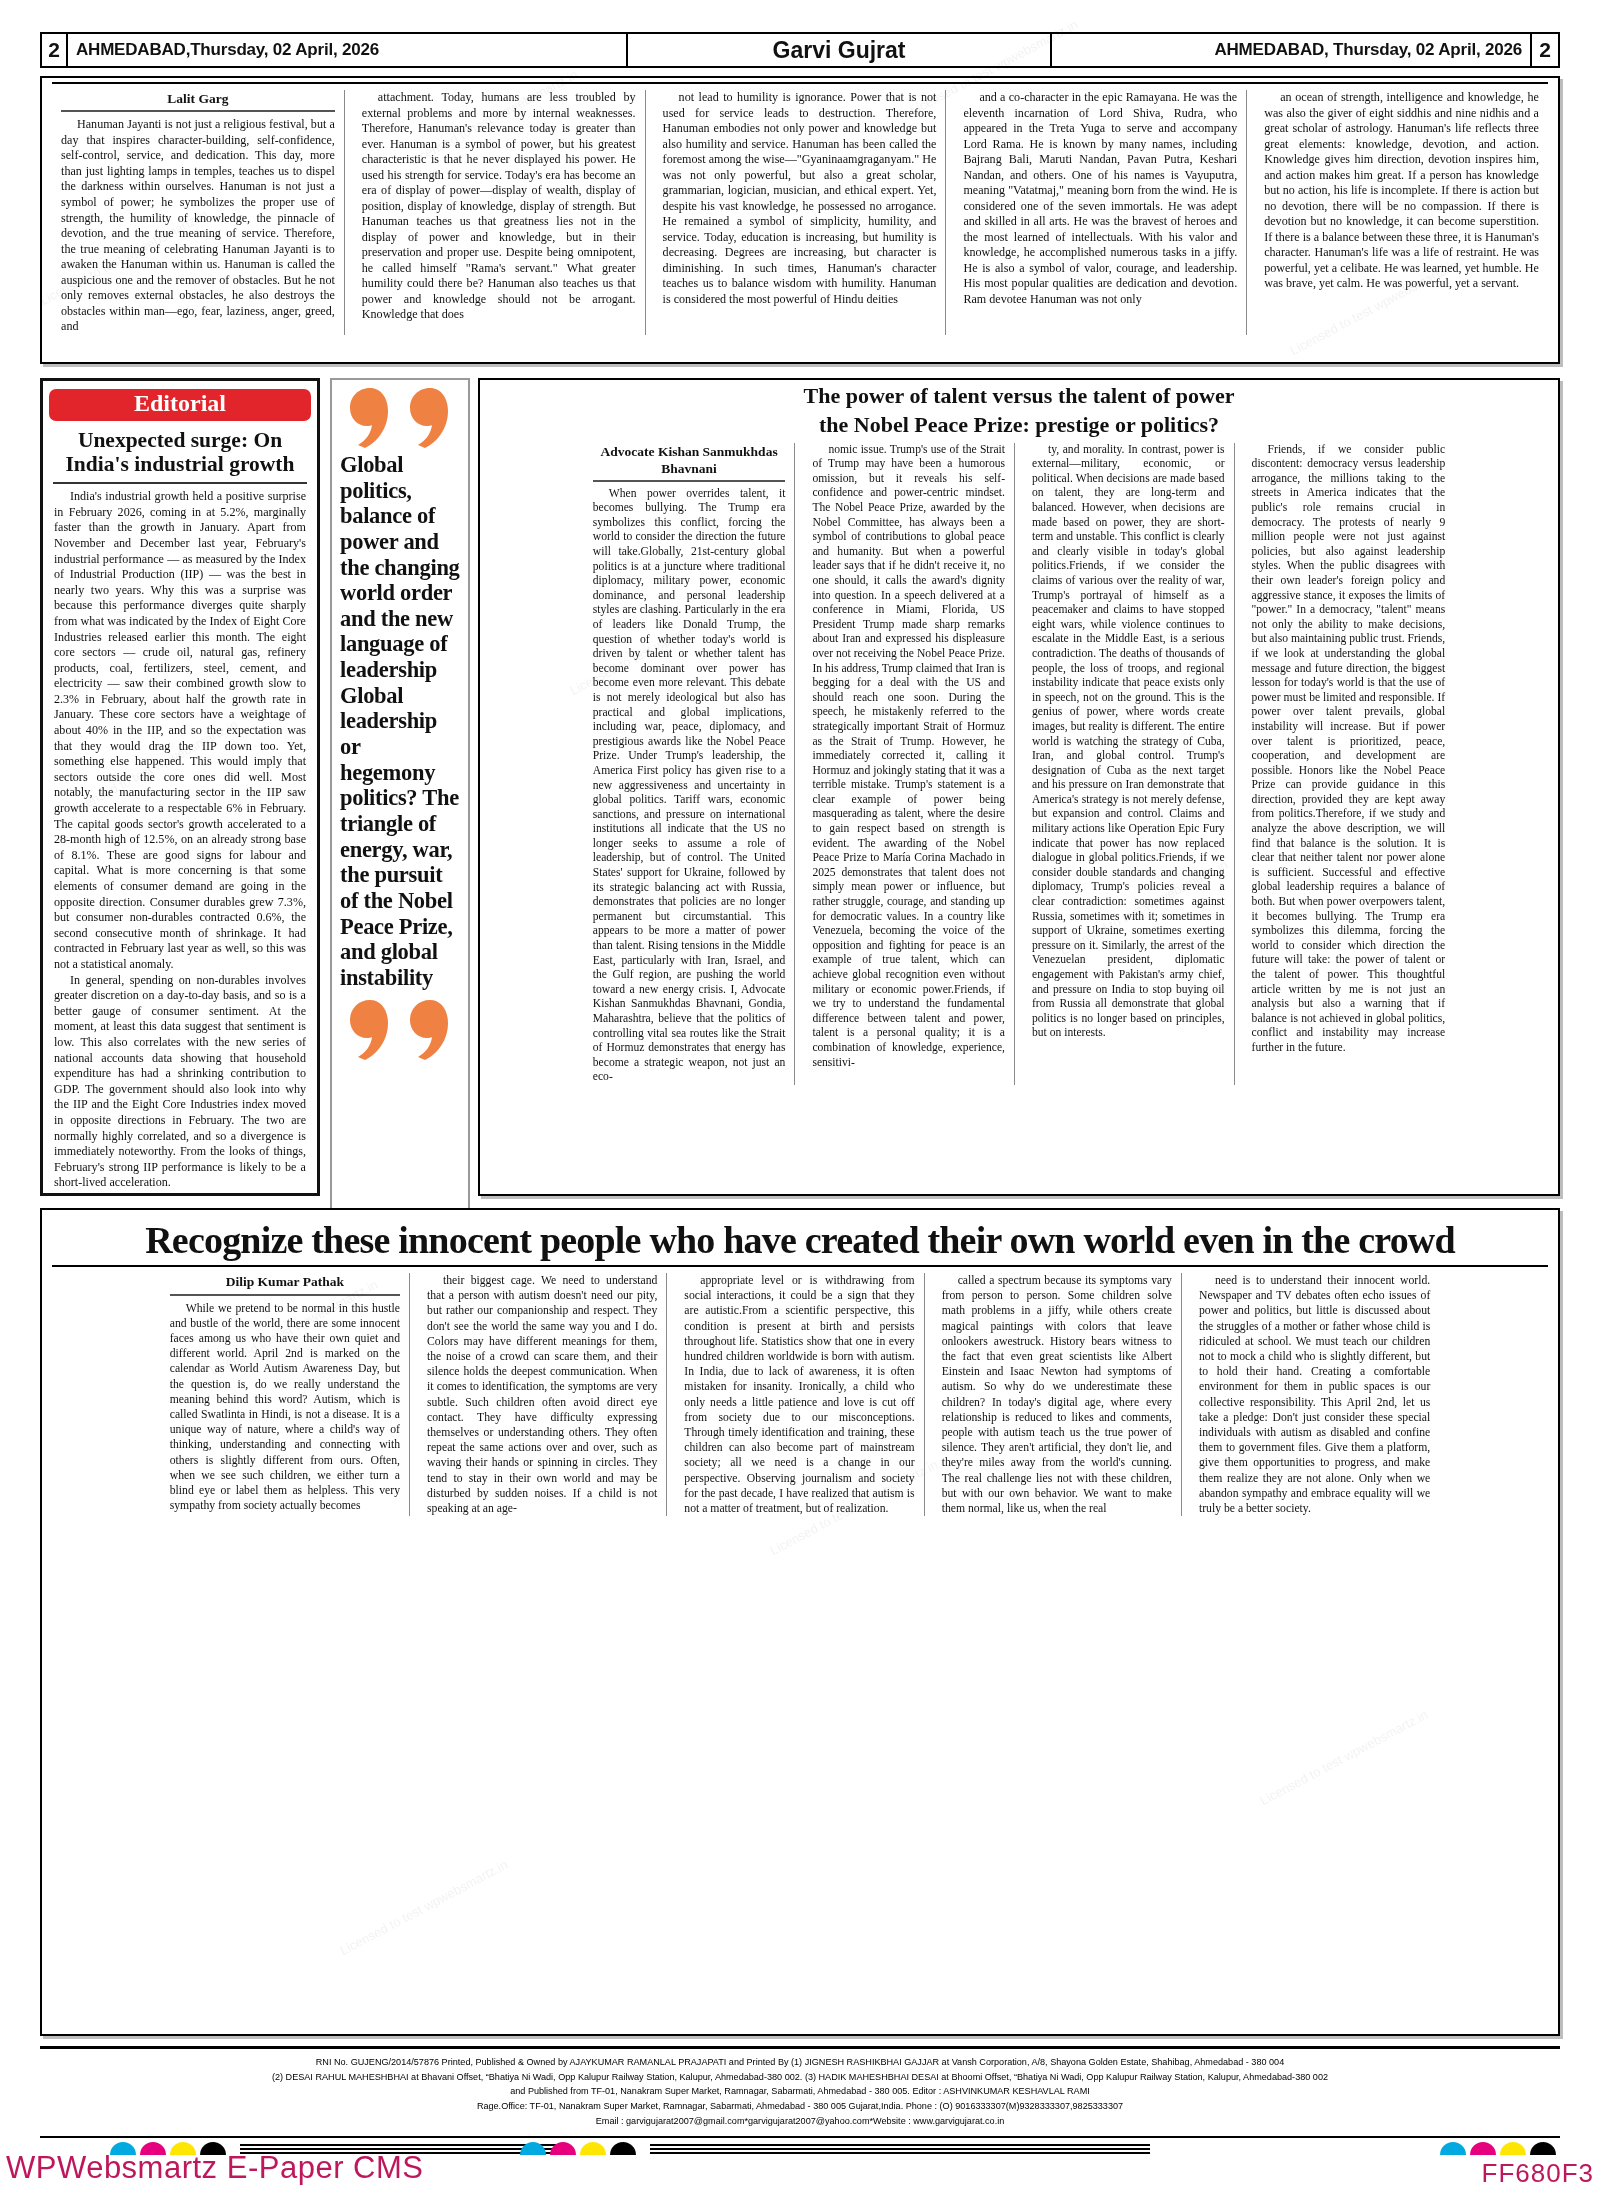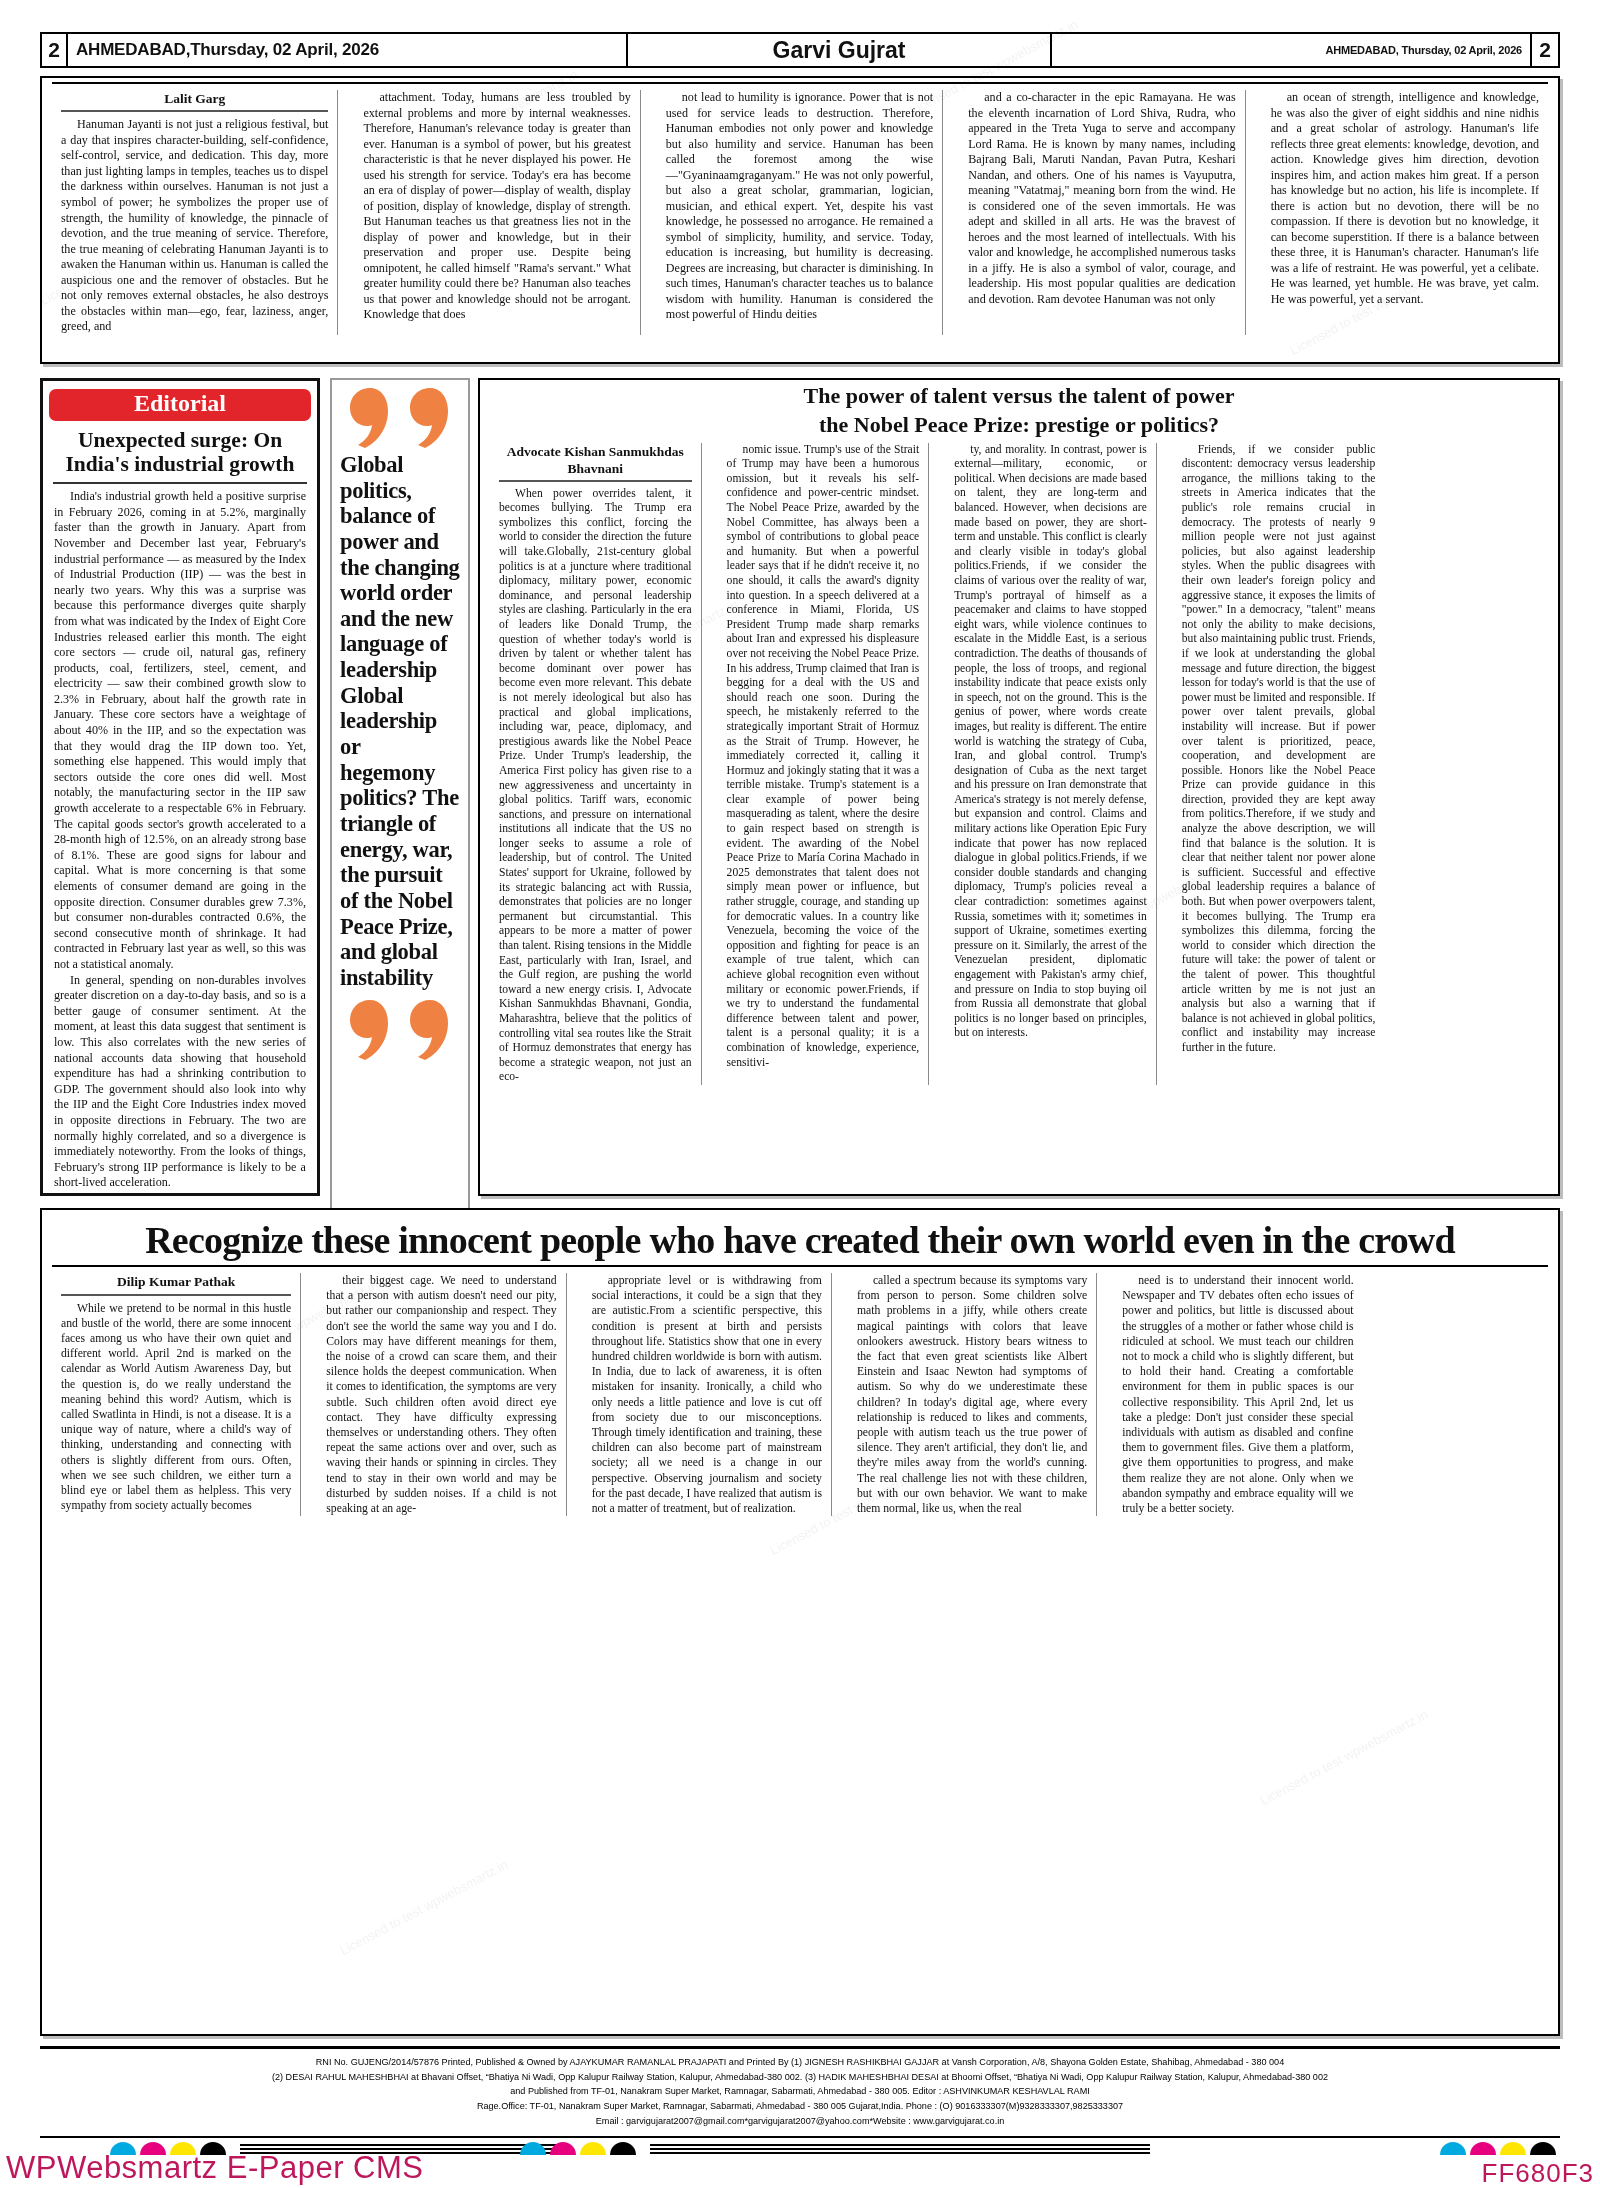--- a/index.html
+++ b/index.html
@@ -30,38 +30,38 @@
     letter-spacing:-0.2px; border-right:2px solid #000;
   }
   .mh-center {
     flex:1 1 auto; display:flex; align-items:center; justify-content:center;
     font-family:"Liberation Sans", sans-serif; font-weight:bold; font-size:23px;
     border-right:2px solid #000;
   }
   .mh-right {
     flex:0 0 480px; display:flex; align-items:center; justify-content:flex-end;
     padding-right:8px;
-    font-family:"Liberation Sans", sans-serif; font-weight:bold; font-size:11px;
+    font-family:"Liberation Sans", sans-serif; font-weight:bold; font-size:17px;
     letter-spacing:-0.2px; border-right:2px solid #000;
   }
   .mh-pagenum.right { border-right:none; border-left:0; }
 
   
   .frame { position:absolute; border:2px solid #000; background:#fff; }
   .frame.shadow { box-shadow:3px 3px 0 #bdbdbd; }
 
   .hl-main {
     font-family:"Liberation Serif", serif;
     font-weight:bold; text-align:center; line-height:1.0;
   }
   h1.story1 { margin:0; padding:6px 10px 2px; font-size:53px; letter-spacing:-0.5px; }
   .rule { height:2px; background:#000; margin:4px 10px 0; }
 
   
-  .cols { display:flex; gap:16px; padding:6px 10px 8px; }
+  .cols { display:flex; gap:8px; padding:6px 10px 8px;justify-content:center; }
   .col {
     font-size:12.1px; line-height:1.285; text-align:justify;
     padding:0 9px; hyphens:auto; -webkit-hyphens:auto;
     border-right:1px solid #8a8a8a;
   }
   .col:last-child { border-right:none; }
   .col p { margin:0; text-indent:16px; }
   .byline {
     text-align:center; font-weight:bold; font-size:13.5px;
     font-family:"Liberation Serif", serif;

